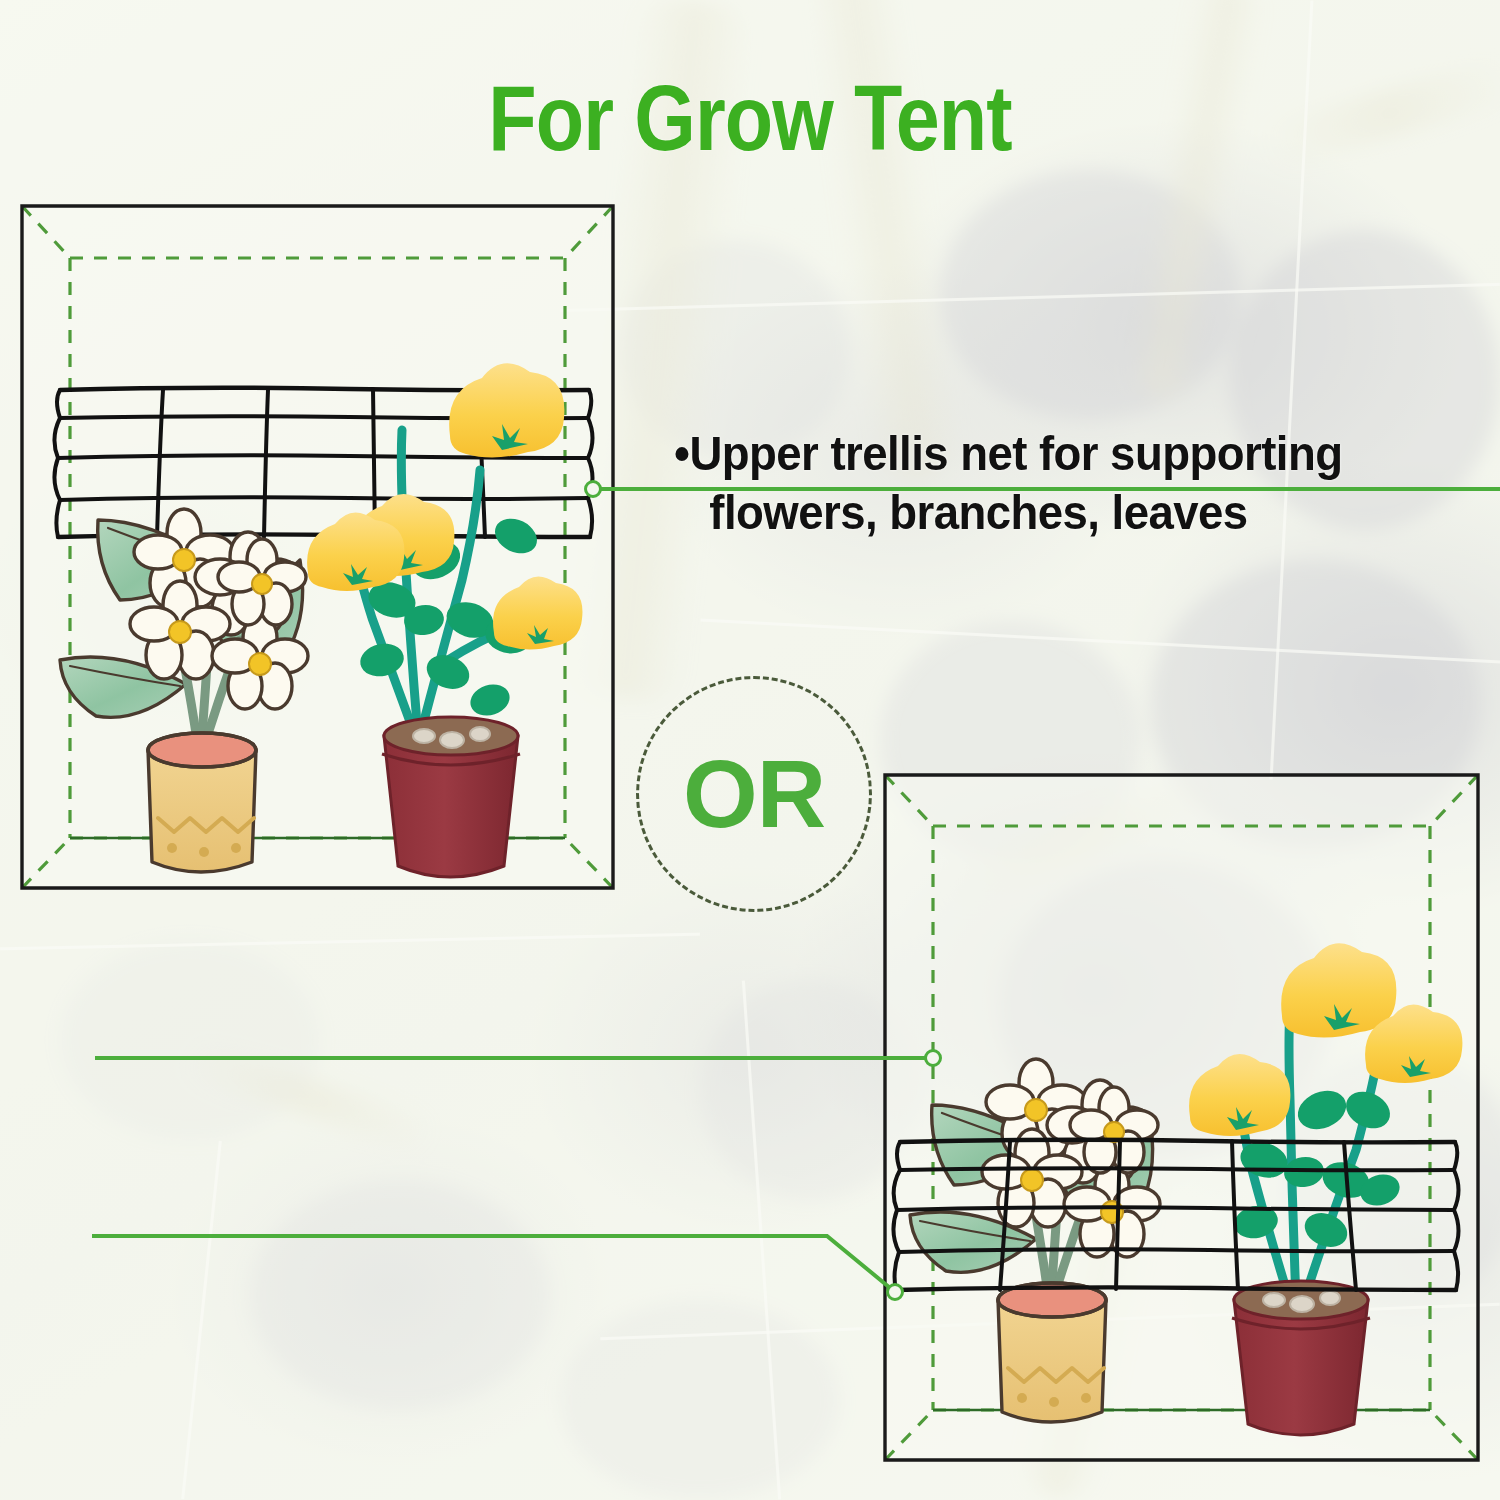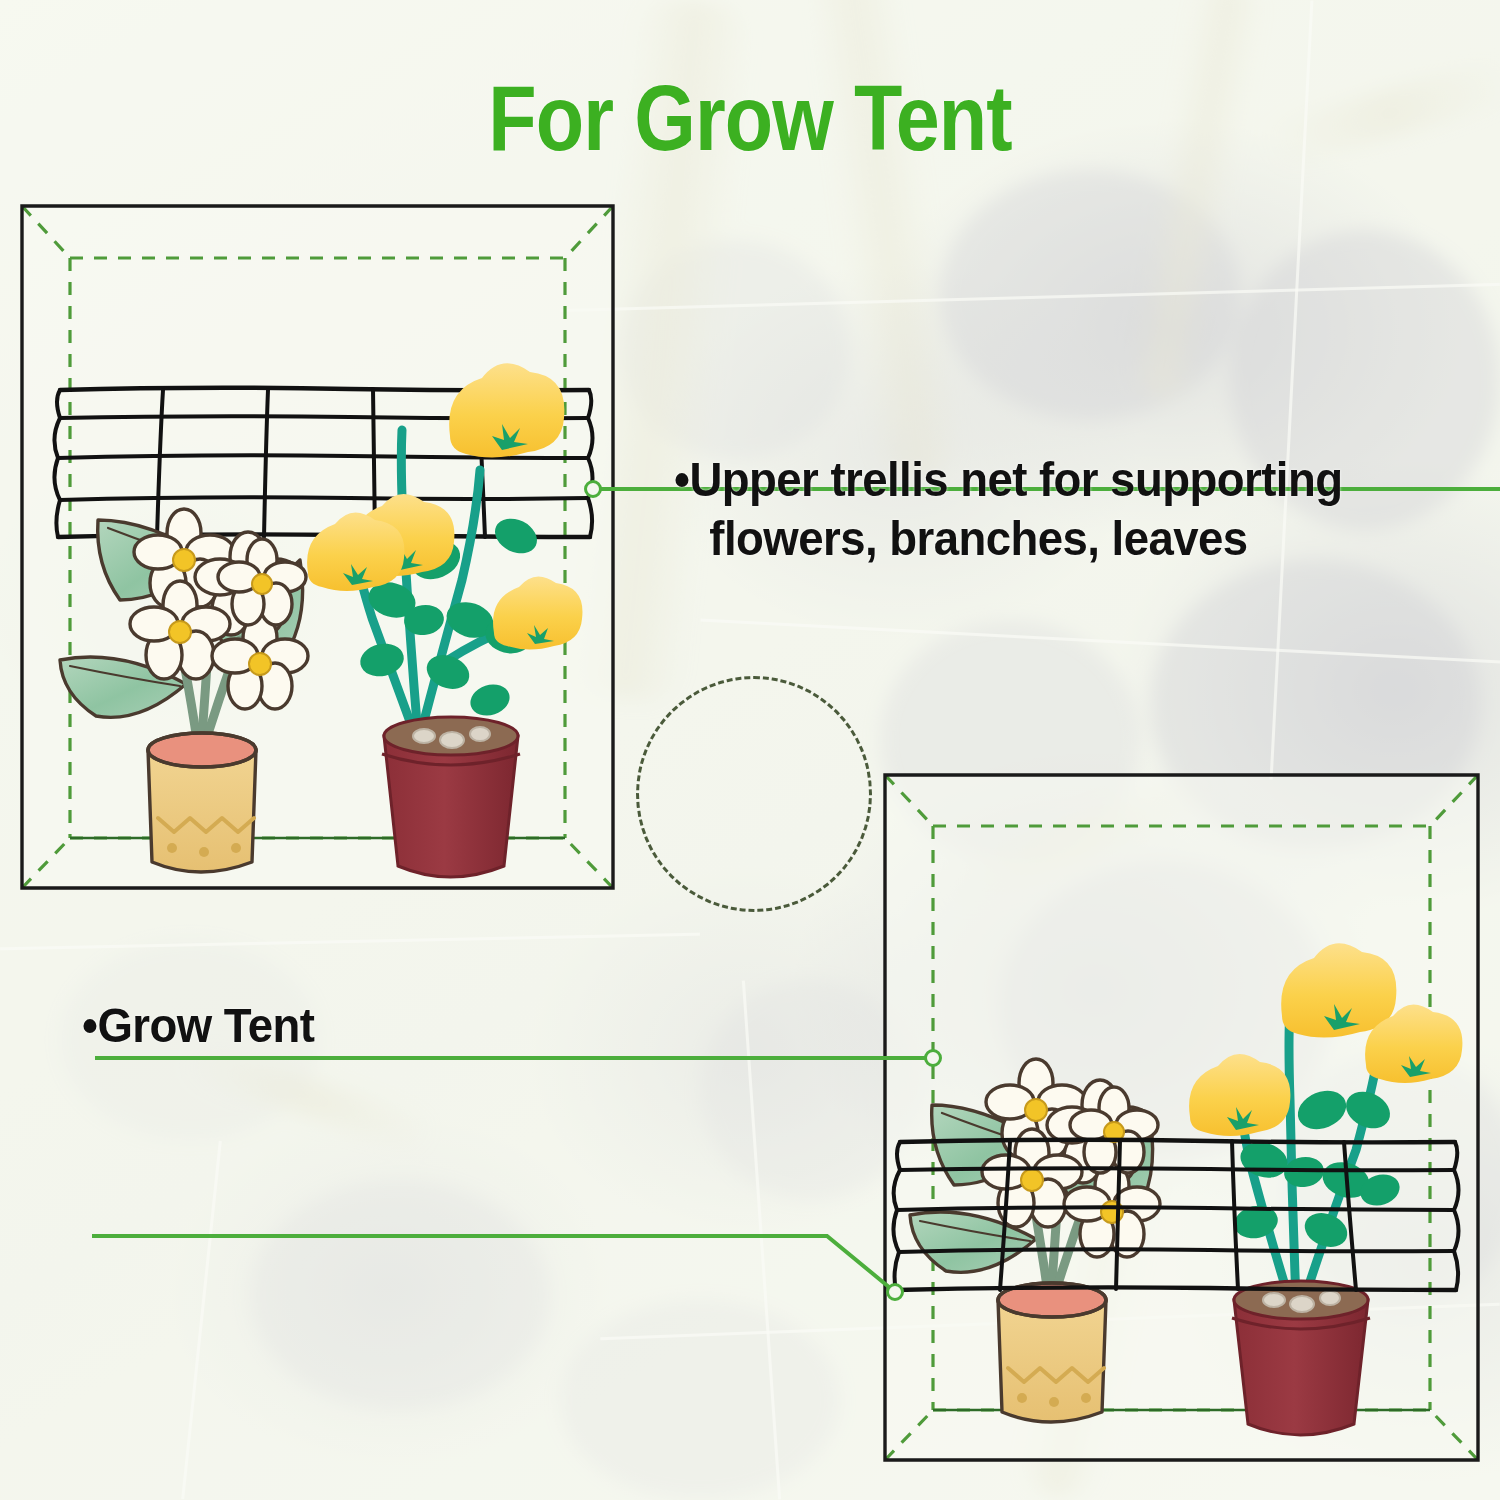--- a/index.html
+++ b/index.html
@@ -491,29 +491,25 @@
   <div class="knob" style="left:584px;top:480px;"></div>
 
   <div class="leader" style="left:95px;top:1056px;width:845px;height:4px;"></div>
   <div class="knob" style="left:924px;top:1049px;"></div>
 
   <svg style="position:absolute;left:90px;top:1230px;width:830px;height:80px;overflow:visible;">
     <path d="M2,6 L737,6 L805,62" stroke="#4cae3c" stroke-width="4" fill="none"></path>
   </svg>
   <div class="knob" style="left:886px;top:1283px;"></div>
 
-  <div class="callout right" style="left:674px;top:424px;margin-top:26px;">
+  <div class="callout right" style="left:674px;top:424px;">
     <span class="ln l1">
       <span class="bullet">•</span><span>Upper trellis net for supporting</span>
     </span>
     <span class="ln l2">flowers, branches, leaves</span>
   </div>
 
-  <div class="callout" style="left:82px;top:996px;">
-    <span class="ln l1">
-      <span class="bullet">•</span><span>Grow Tent</span>
-    </span>
-  </div>
 
 
   <div class="or-circle"></div>
+  <div class="or-text">OR</div>
 
 </div>
 
 </body></html>

